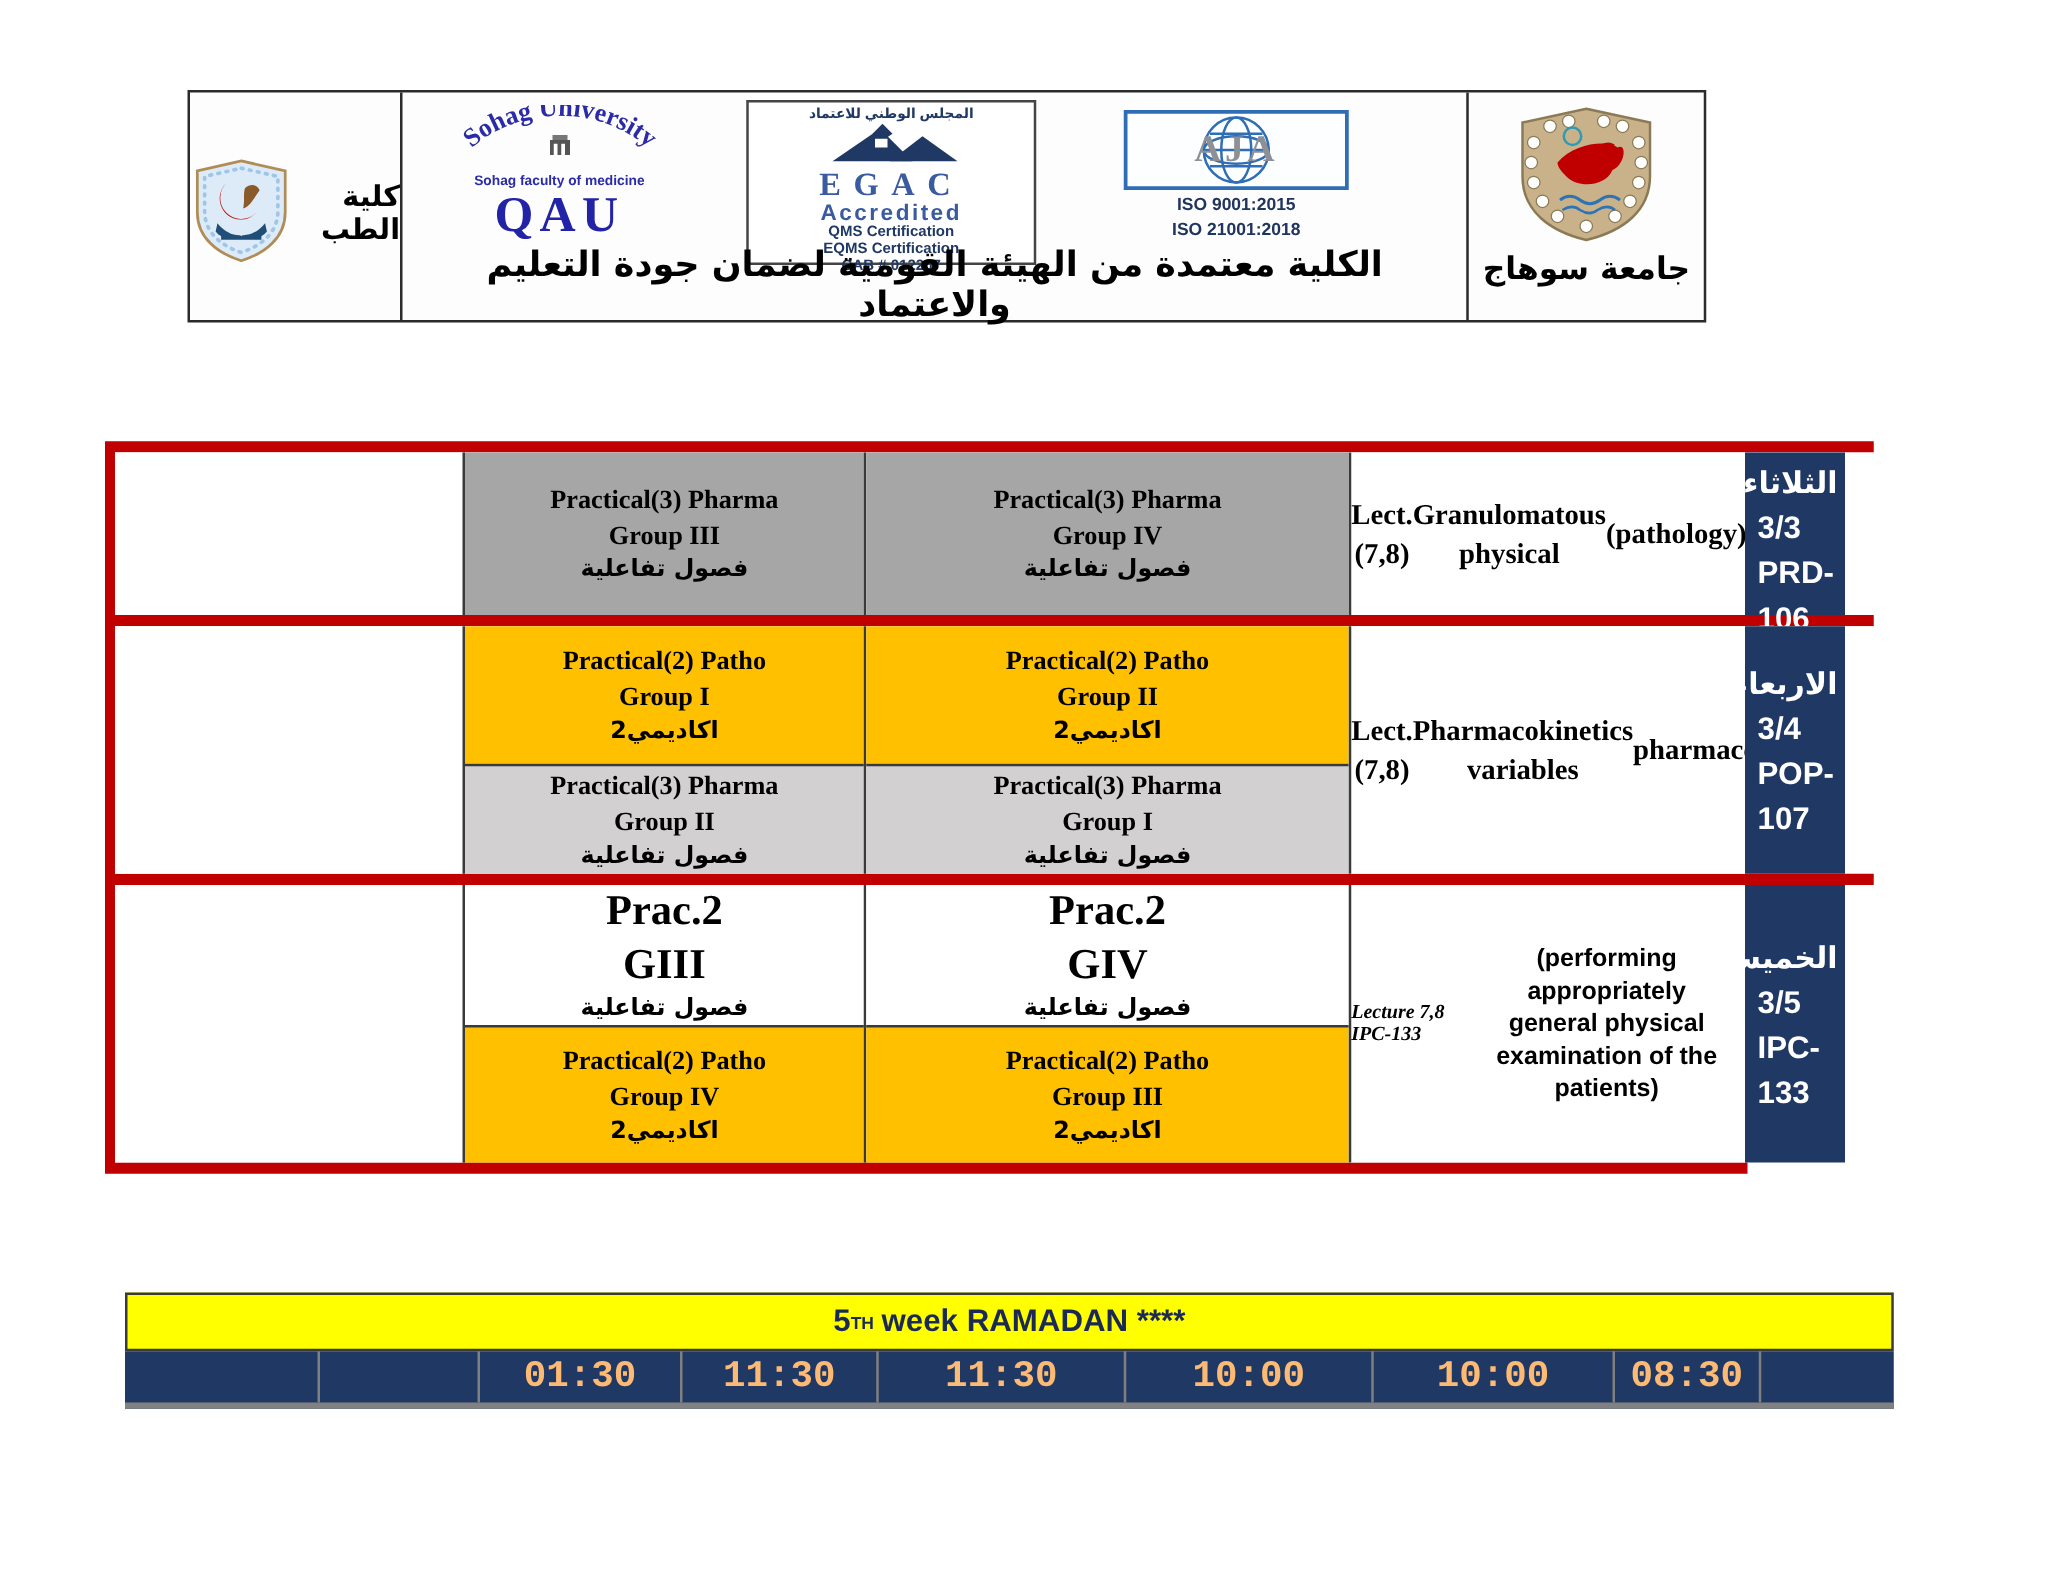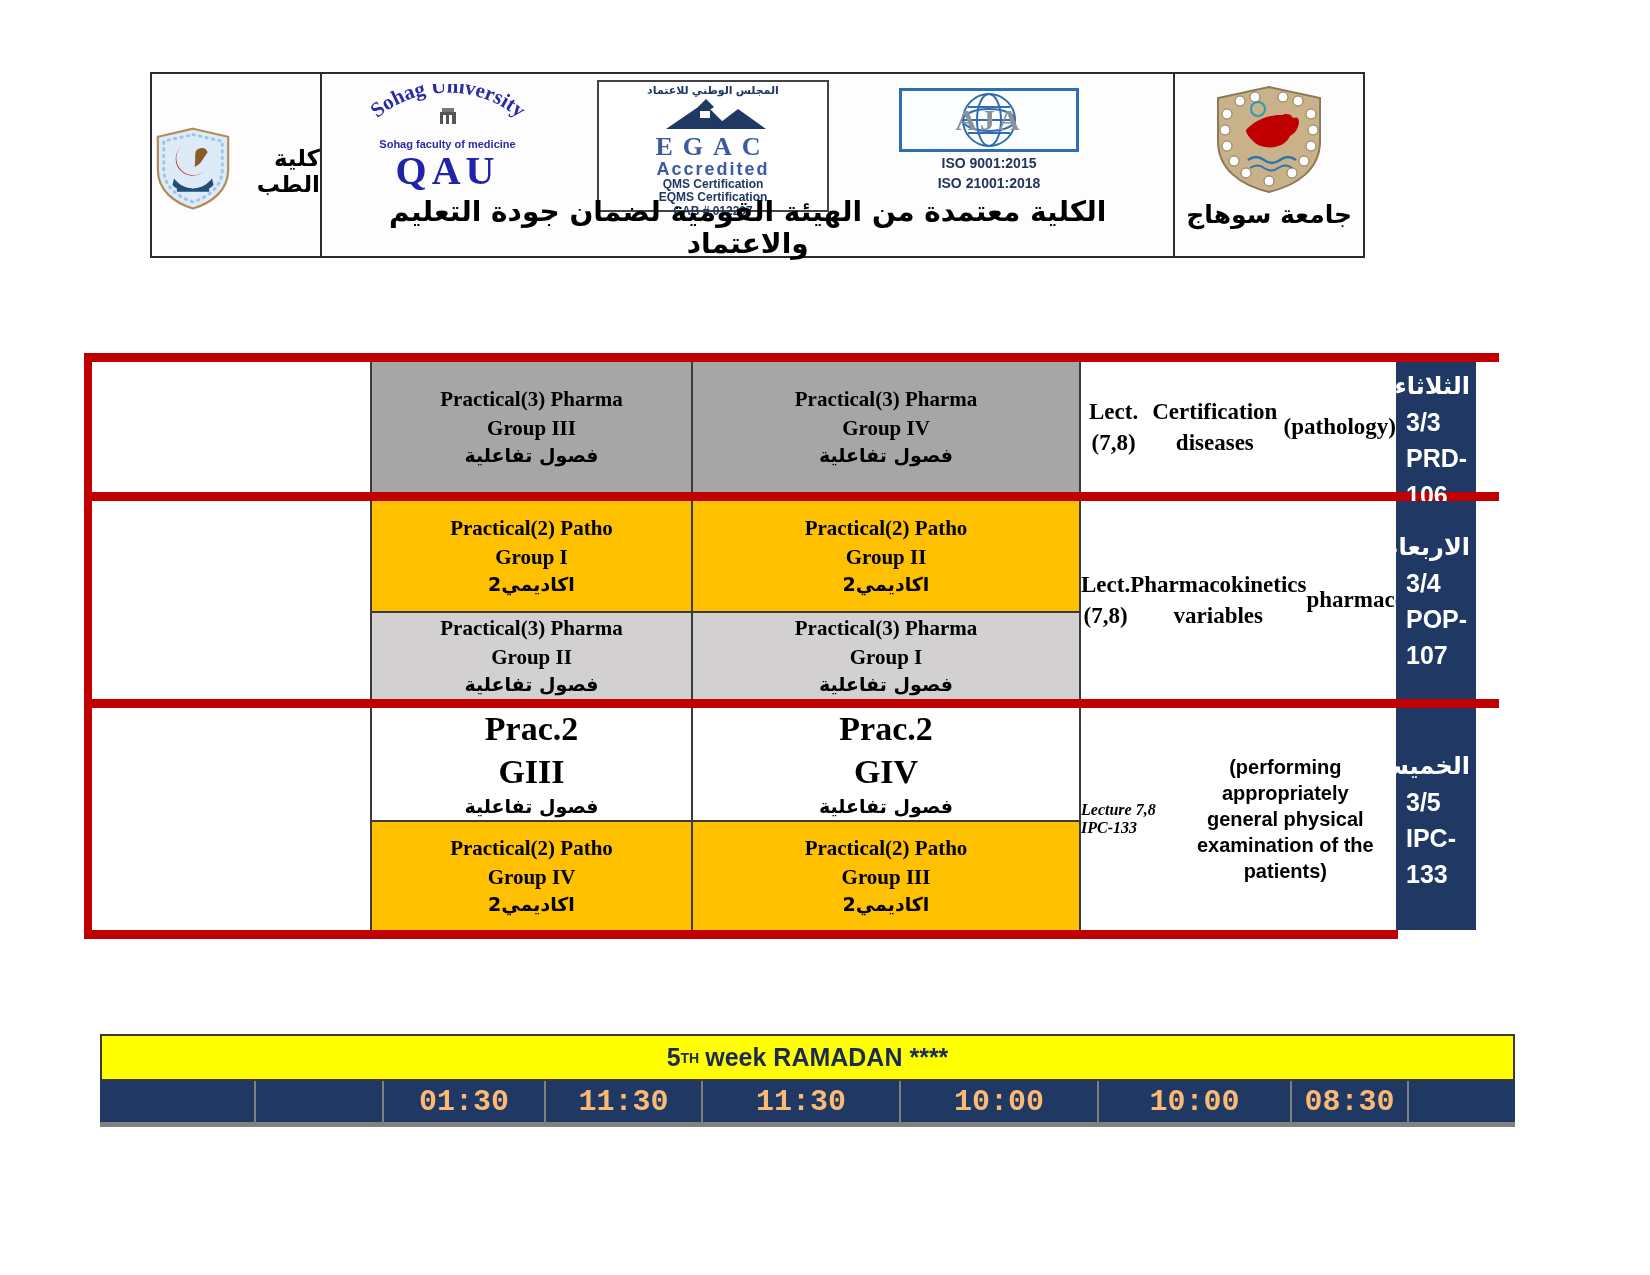--- a/index.html
+++ b/index.html
@@ -212,21 +212,21 @@
     </div>
     <div class="colB">
       <div class="subcell bg-gray">
         <div class="cell-l">Practical(3) Pharma</div>
         <div class="cell-l">Group IV</div>
         <div class="cell-ar" dir="rtl" lang="ar">فصول تفاعلية</div>
       </div>
     </div>
     <div class="col-lect">
       <div class="lect-l">Lect. (7,8)</div>
-      <div class="lect-l">Certification diseases</div>
+      <div class="lect-l">Granulomatous physical</div>
       <div class="lect-l">(pathology)</div>
     </div>
     <div class="col-day">
       <div class="day-ar" dir="rtl" lang="ar">الثلاثاء</div>
       <div class="day-code">3/3</div>
       <div class="day-code">PRD-</div>
       <div class="day-code">106</div>
     </div>
   </div>
 

